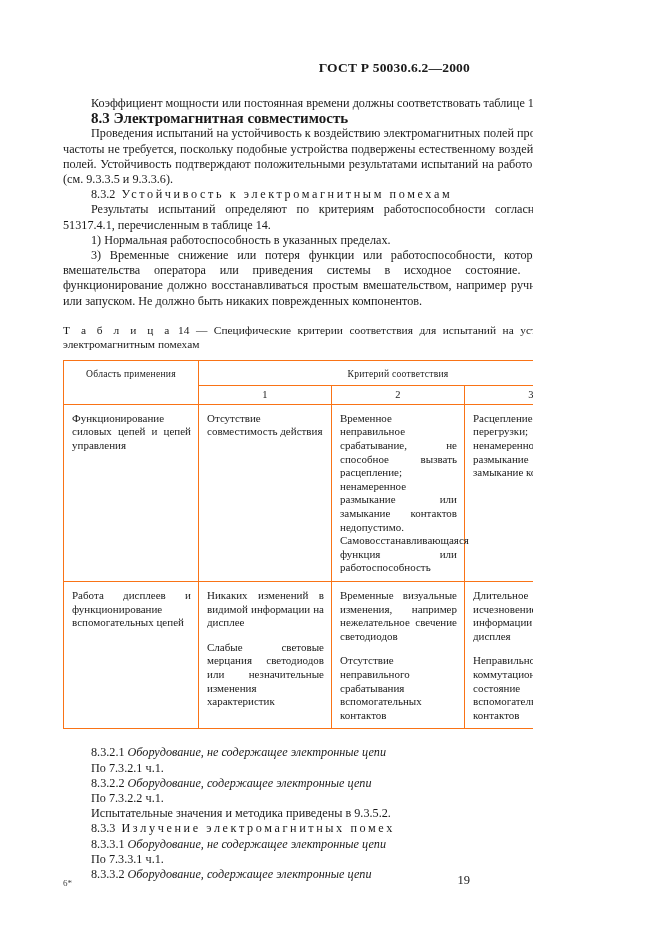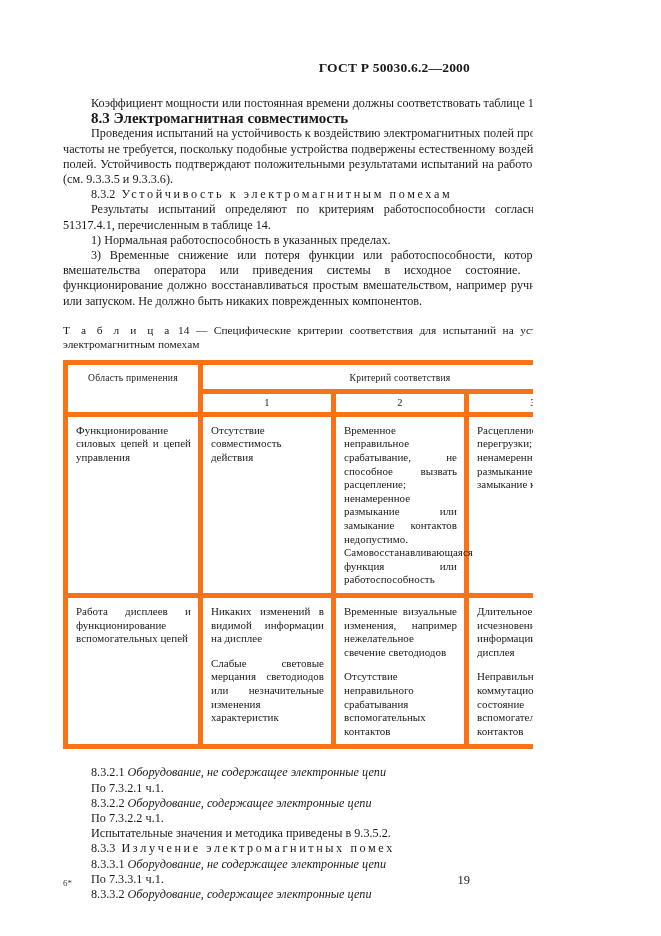--- a/index.html
+++ b/index.html
@@ -82,21 +82,21 @@
 
   
   table.gost {
     border-collapse: collapse;
     width: 535px;
     table-layout: fixed;
     margin-top: 9px;
   }
   table.gost th,
   table.gost td {
-    border: 5px solid #f97316;
+    border: 1px solid #f97316;
     vertical-align: top;
     padding: 0;
   }
   table.gost th {
     font-weight: normal;
     font-size: 9.6px;
     text-align: center;
     letter-spacing: 0.25px;
   }
   .th-pad {

